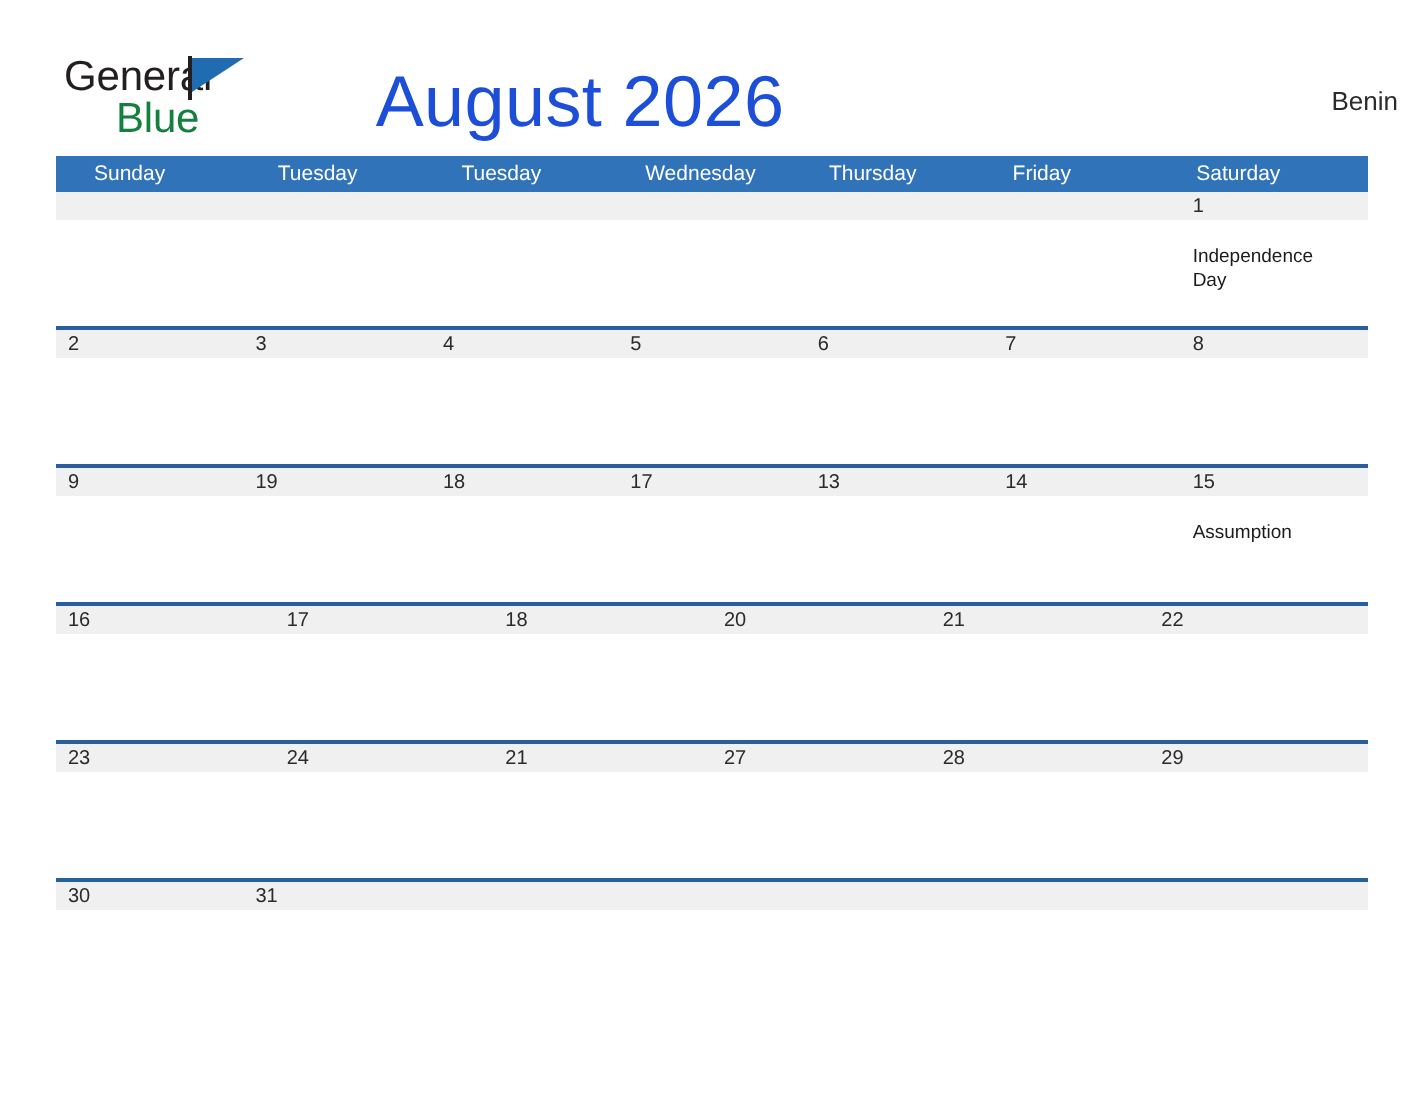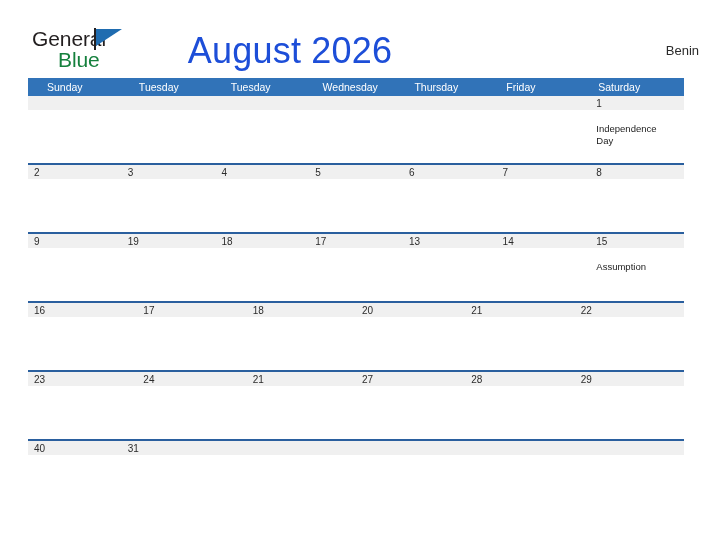--- a/index.html
+++ b/index.html
@@ -320,21 +320,21 @@
             </div>
             <div class="day">
               <div class="daynum">29</div>
             </div>
           </div>
         </div>
         <div class="week short">
           <div class="week-band"></div>
           <div class="days">
             <div class="day">
-              <div class="daynum">40</div>
+              <div class="daynum">30</div>
             </div>
             <div class="day">
               <div class="daynum">31</div>
             </div>
             <div class="day">
               <div class="daynum"></div>
             </div>
             <div class="day">
               <div class="daynum"></div>
             </div>

